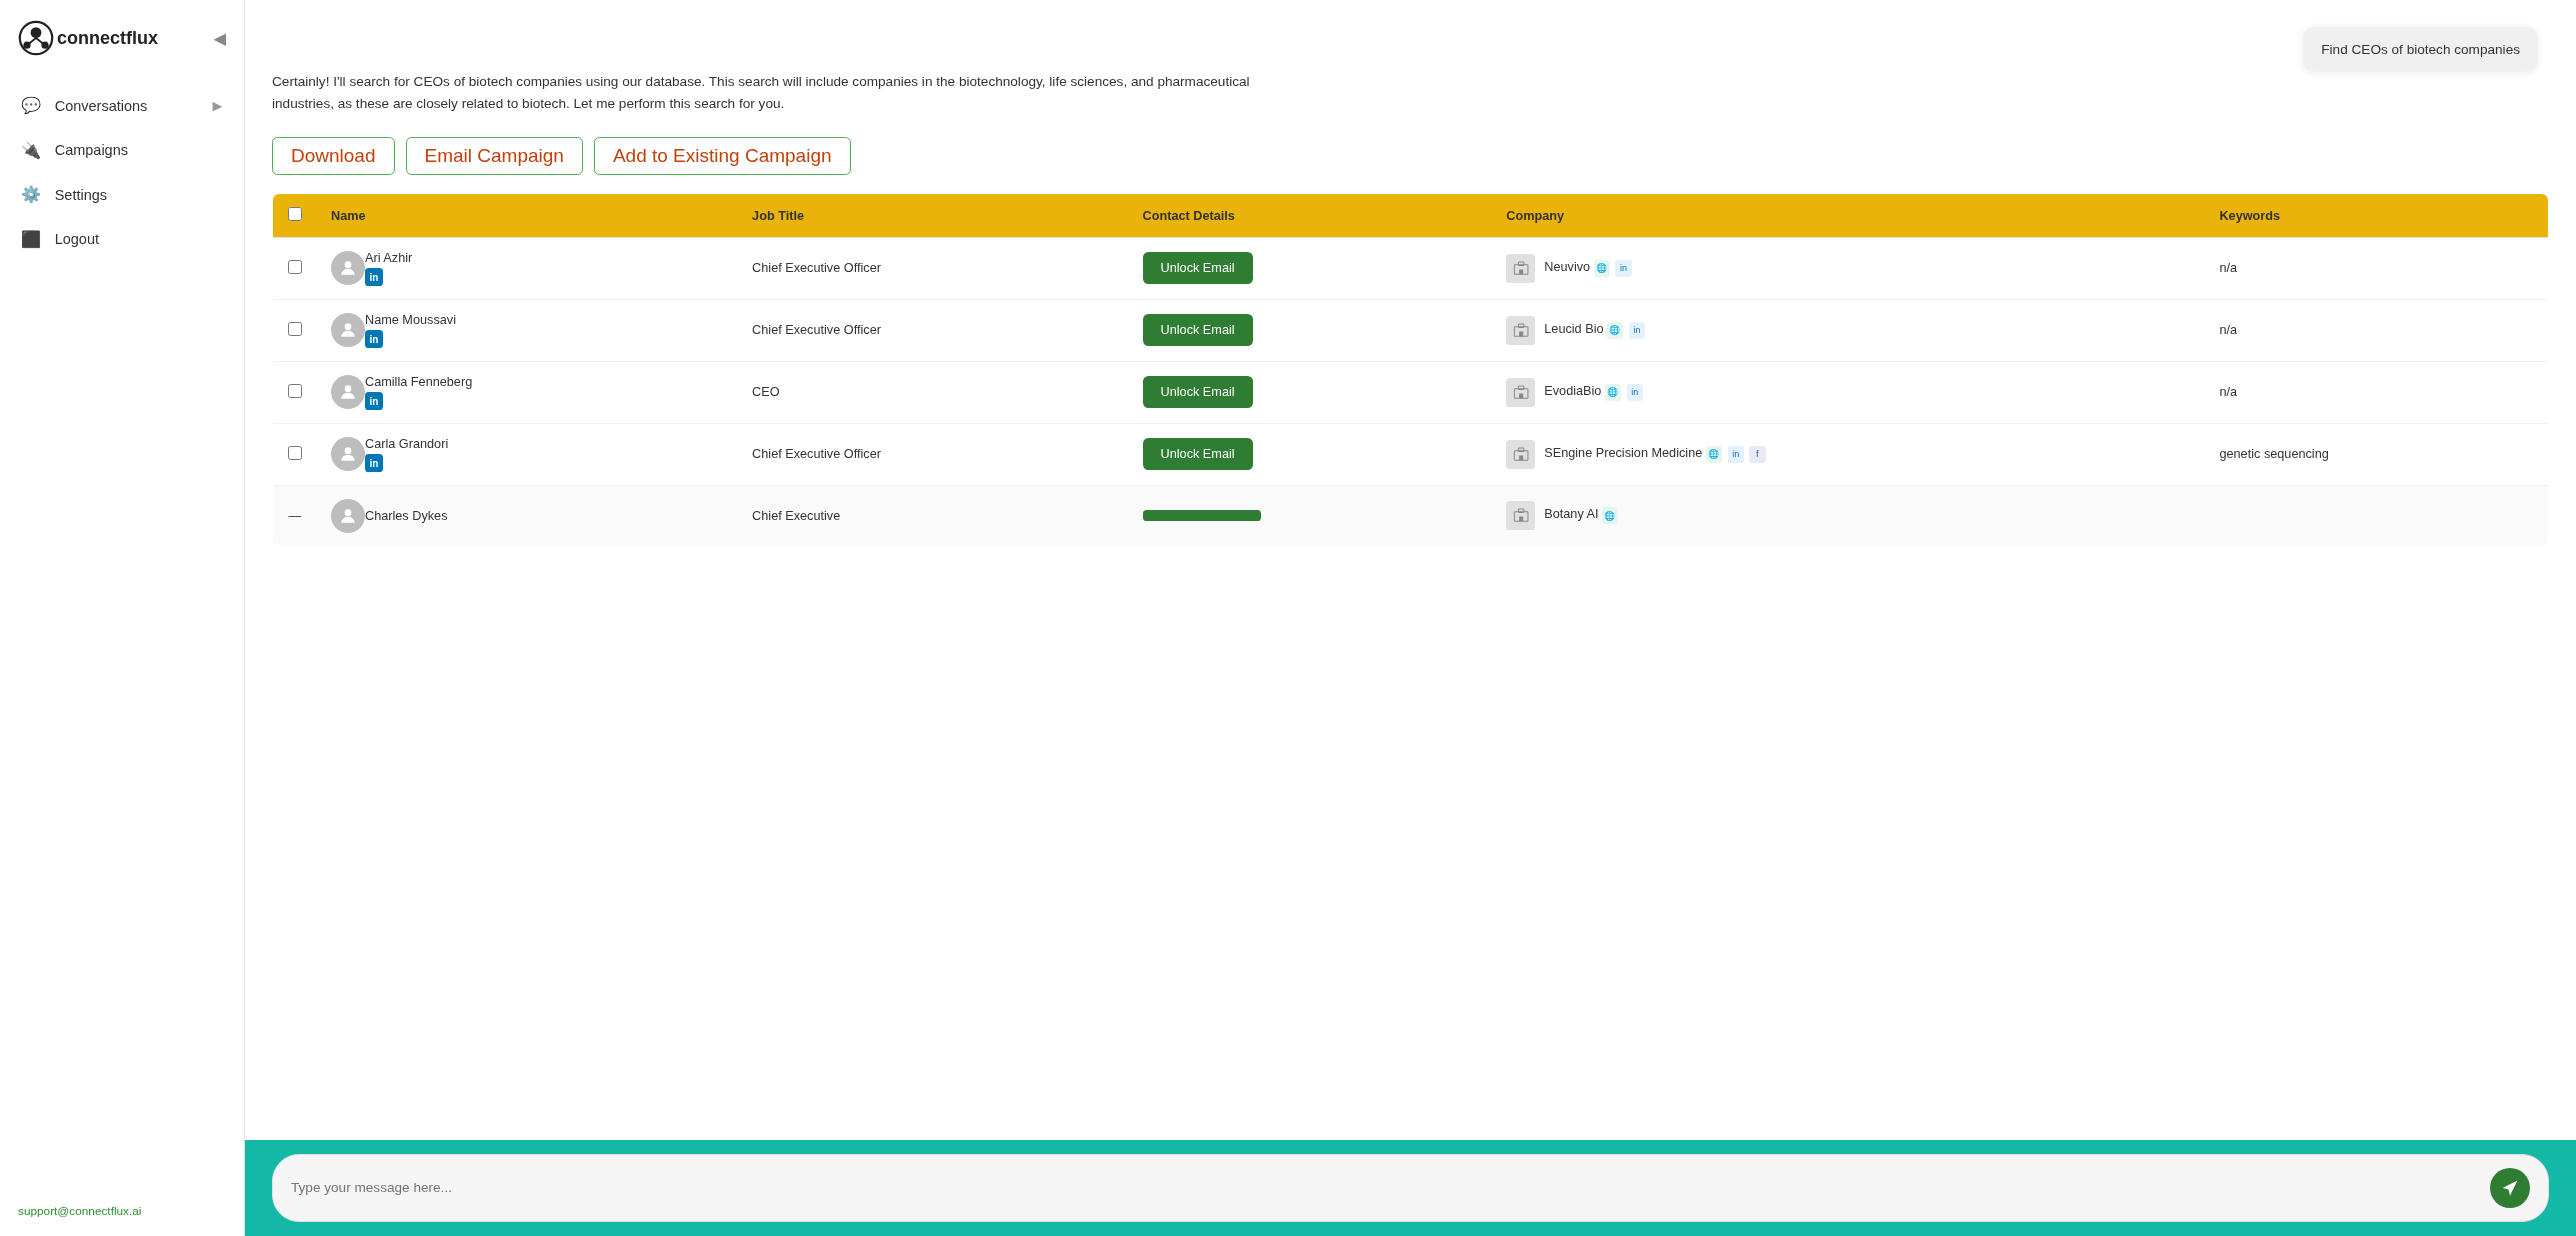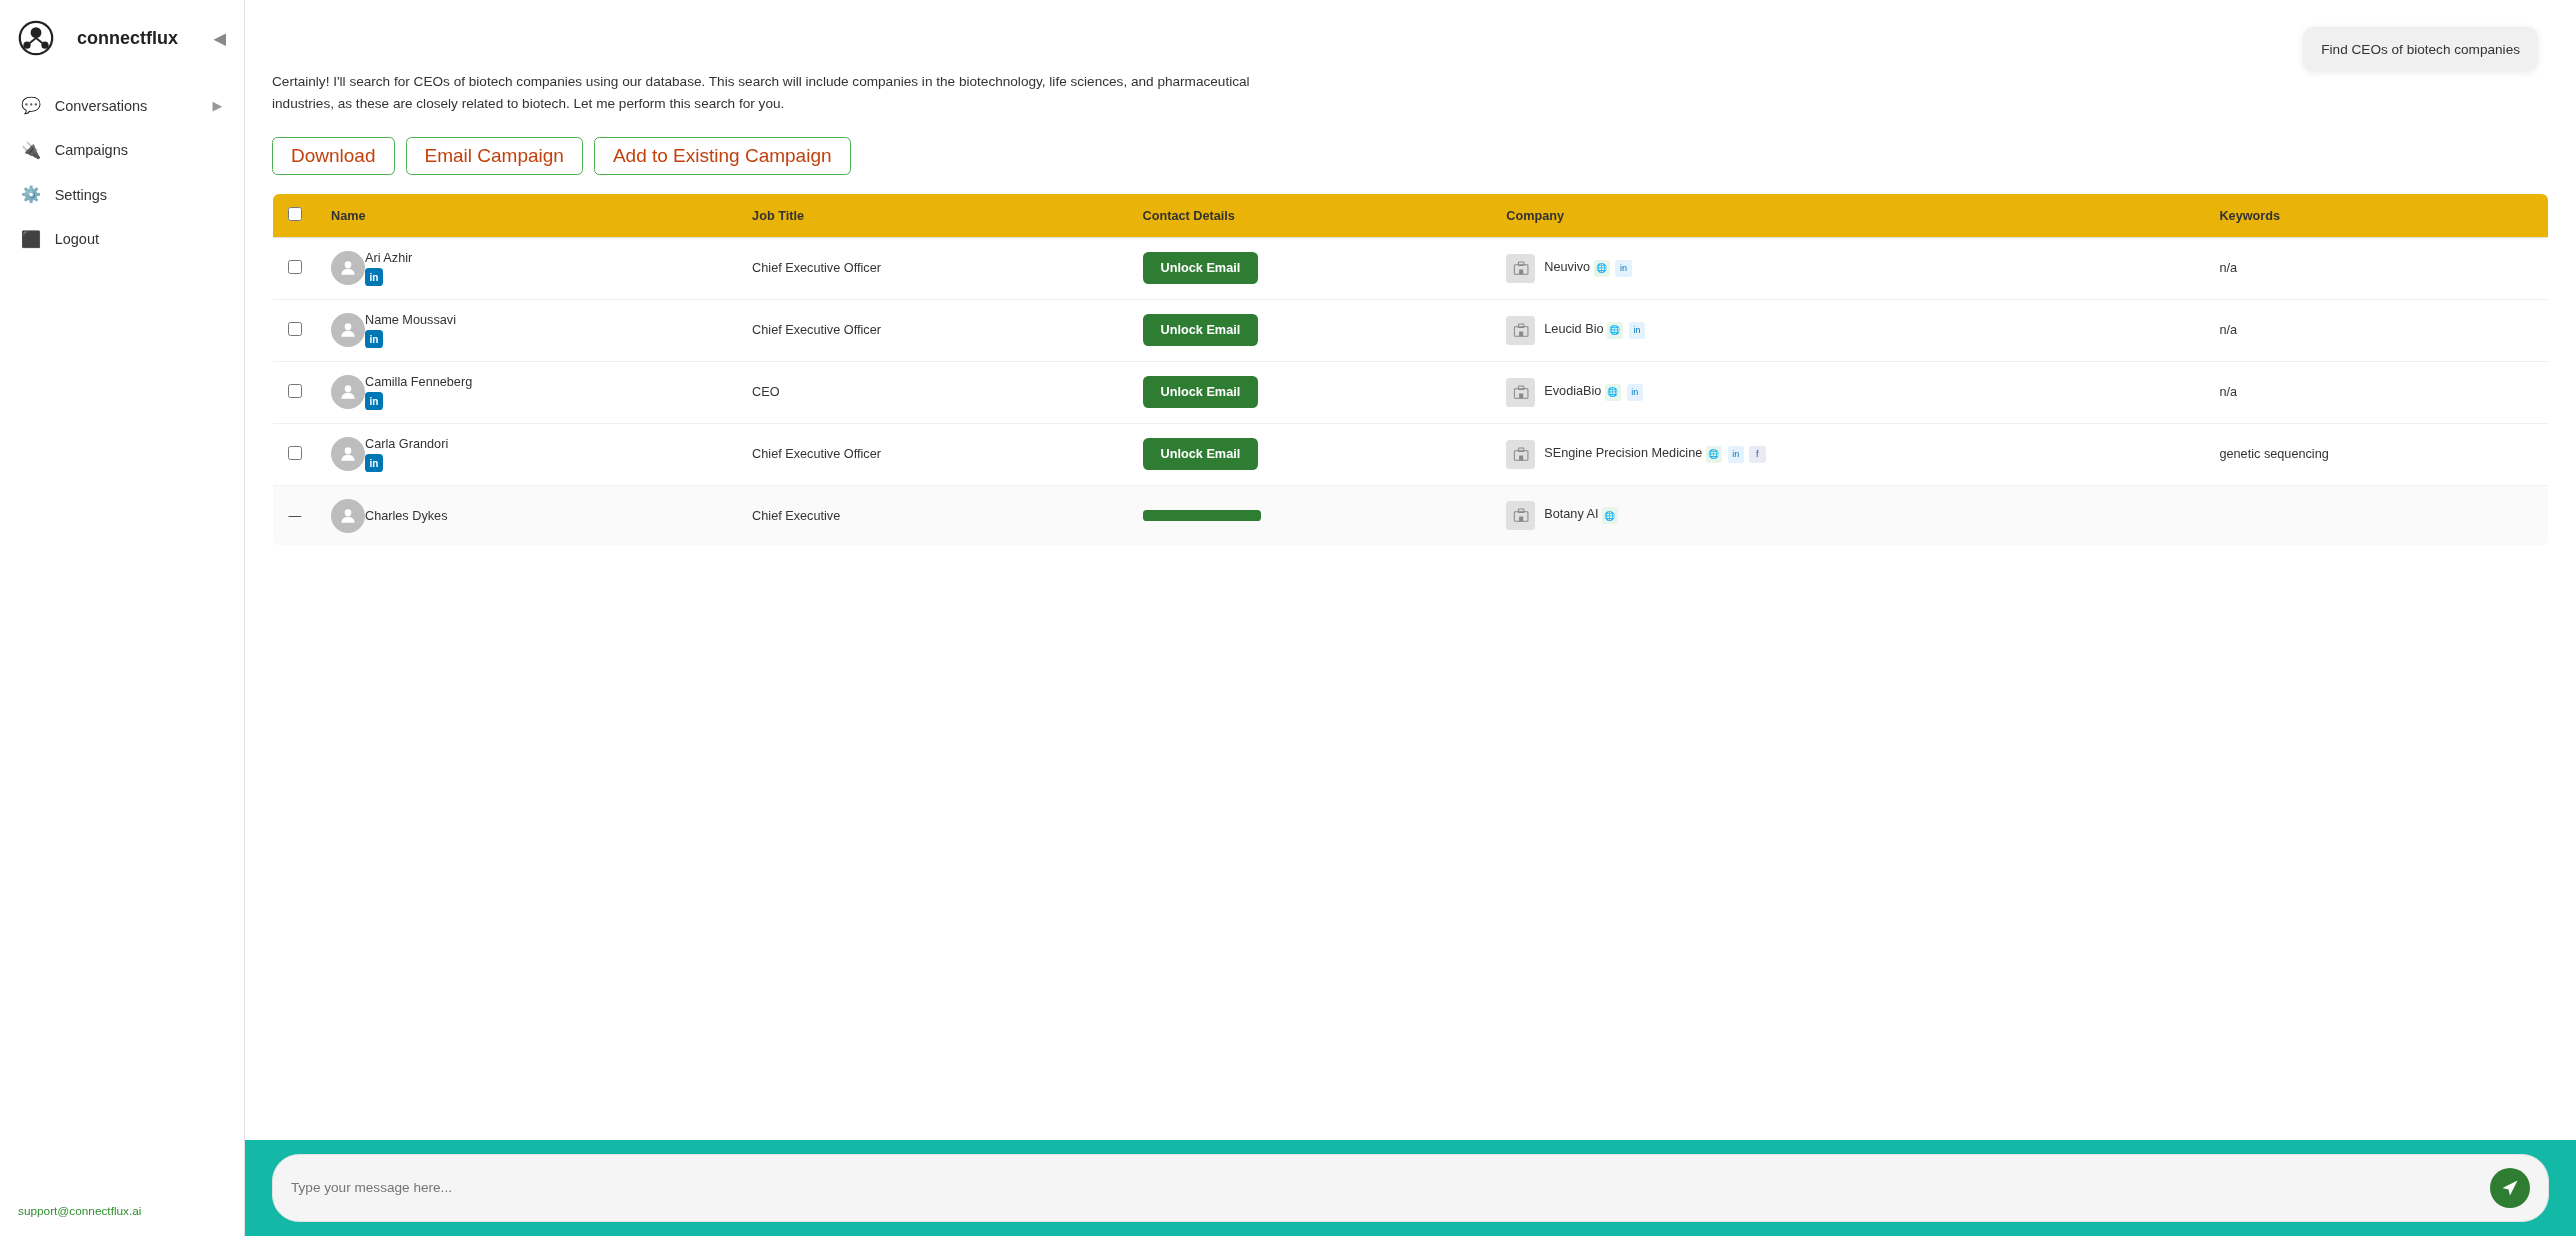--- a/index.html
+++ b/index.html
@@ -12,21 +12,21 @@
       border-right: 0.9px solid #e0e0e0;
       display: flex;
       flex-direction: column;
       padding: 0;
       flex-shrink: 0;
     }
     .sidebar-logo {
       display: flex;
       align-items: center;
       padding: 20px 18px;
-      gap: 23px;
+      gap: 3px;
     }
     .logo-icon {
       width: 36px;
       height: 36px;
     }
     .logo-text {
       font-size: 18px;
       font-weight: 600;
       color: #222;
     }
@@ -176,21 +176,21 @@
       font-weight: bold;
     }
 
     .unlock-btn {
       background: #2e7d32;
       color: #fff;
       border: none;
       border-radius: 5.4px;
       padding: 9px 18px;
       font-size: 12.7px;
-      font-weight: 700;
+      font-weight: 400;
       cursor: pointer;
       white-space: nowrap;
     }
     .unlock-btn-loading {
       background: #2e7d32;
       height: 11px;
       border-radius: 3.6px;
       width: 118px;
     }
 

